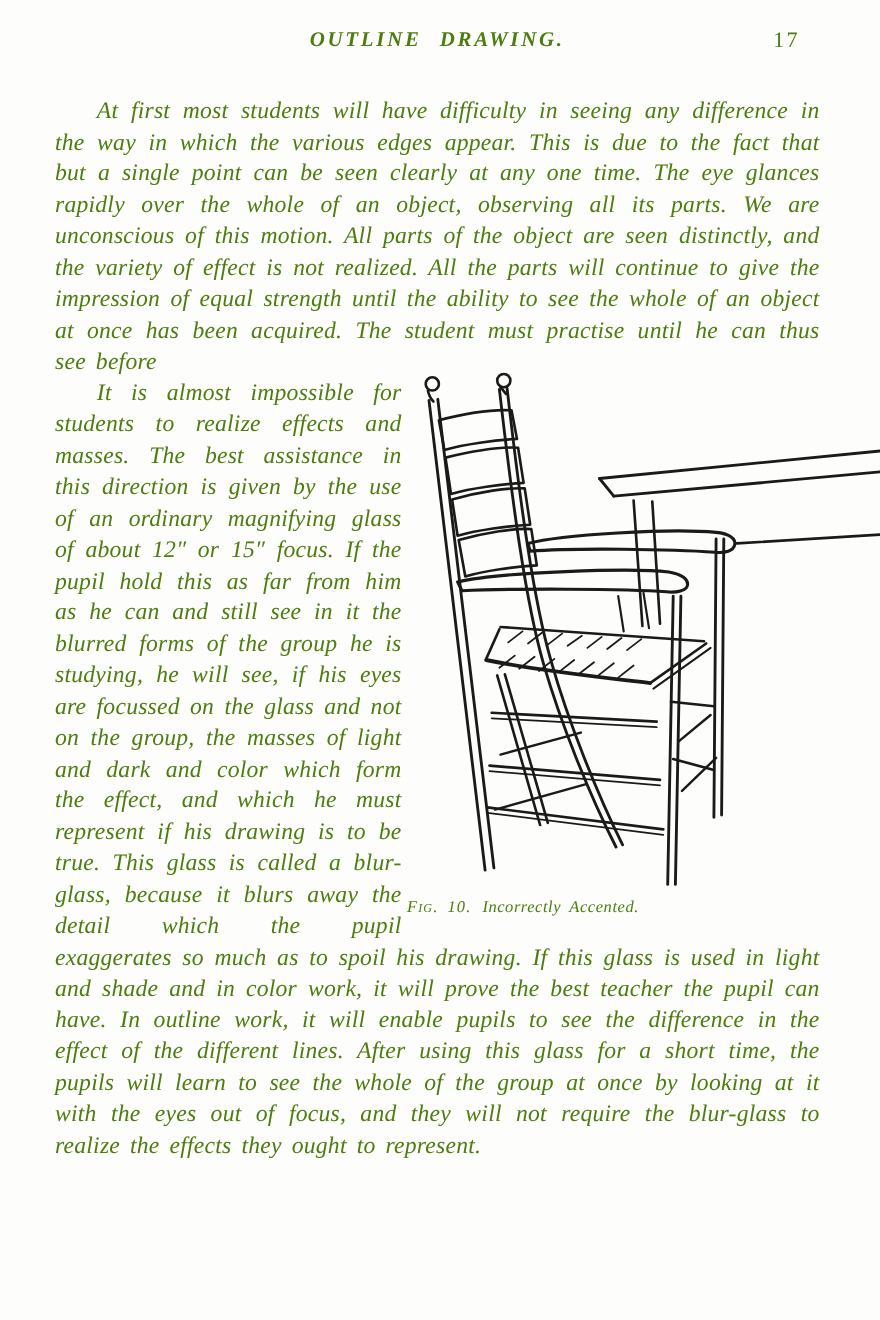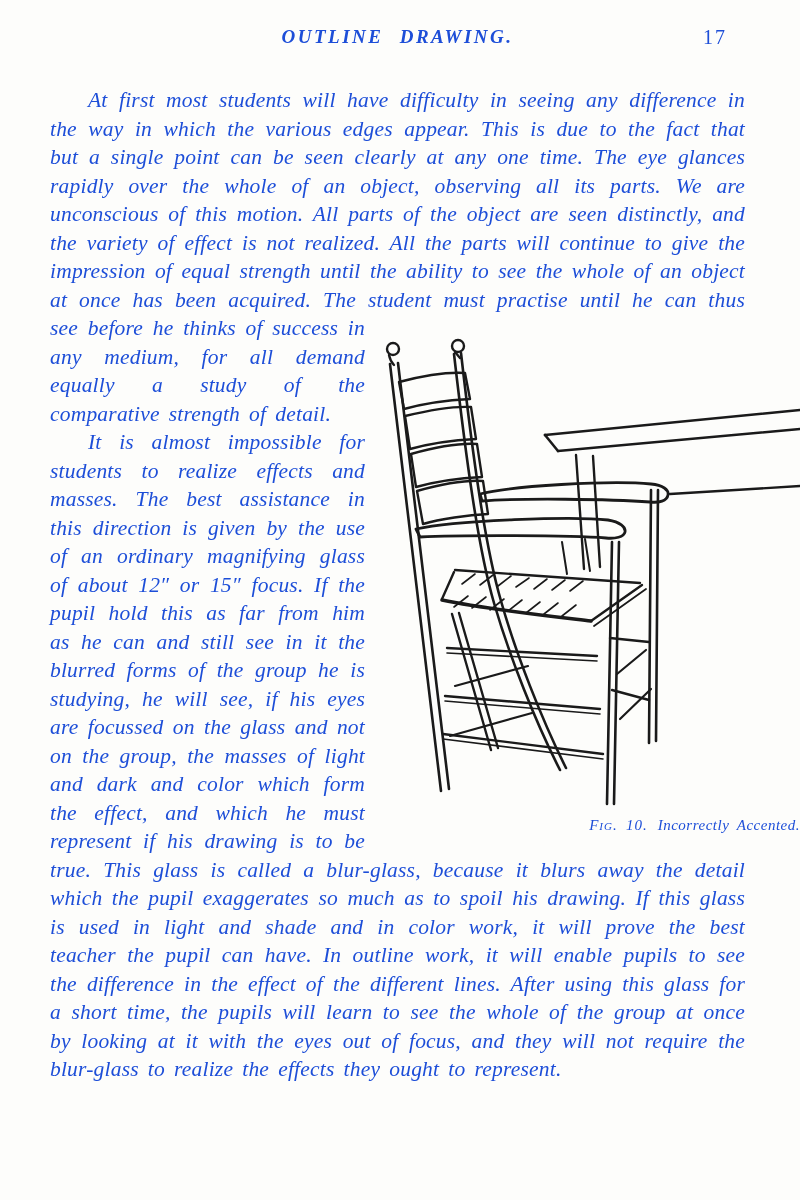--- a/index.html
+++ b/index.html
@@ -1,21 +1,21 @@
 <!DOCTYPE html>
 <html><head>
 <meta charset="utf-8">
 <style>
   html,body{margin:0;padding:0;background:#ffffff;}
   .page{
     position:relative;
     width:800px;height:1200px;
     box-sizing:border-box;
     background:#fdfdfb;
-    color:#1d4ed8;
+    color:#4d7c0f;
     padding:26px 55px 40px 50px;
     font-family:"Liberation Serif", serif;
     overflow:hidden;
   }
   .page-header{position:relative;height:30px;margin-bottom:30px;}
   .running-title{
     margin:0;text-align:center;
     font-size:19px;font-weight:bold;font-style:italic;
     letter-spacing:2.5px;word-spacing:9px;
   }
@@ -29,21 +29,21 @@
     text-align:justify;
     text-indent:38px;
     word-spacing:3.5px;letter-spacing:0.2px;
     hyphens:none;
     font-style:italic;
   }
   .figure-float{
     float:right;
     width:430px;
     margin:4px -55px 12px 5px;
-    text-align:right;
+    text-align:left;
   }
   .figure-float svg{display:block;}
   .figure-caption{
     margin-top:6px;
     font-size:15px;line-height:19px;
     letter-spacing:0.5px;
     text-indent:0;
   }
   .caption-label{font-variant:small-caps;letter-spacing:1px;margin-right:10px;}
   .ink{stroke:#1a1a1a;fill:none;stroke-linecap:round;stroke-linejoin:round;}
@@ -138,17 +138,17 @@
           <path class="ink" stroke-width="1.6" d="M73,421 L233,441"></path>
           <path class="ink" stroke-width="2.2" d="M85,368 L158,348"></path>
           <path class="ink" stroke-width="2.2" d="M80,418 L162,395"></path>
           <path class="ink" stroke-width="2.4" d="M240,320 L279,324"></path>
           <path class="ink" stroke-width="2.4" d="M242,372 L279,382"></path>
           <path class="ink" stroke-width="2.2" d="M247,356 L276,332"></path>
           <path class="ink" stroke-width="2.2" d="M250,401 L281,371"></path>
         </g>
       </svg>
           <span class="figure-caption" style="display:block;"><span class="caption-label">Fig. 10.</span><span class="caption-text">Incorrectly Accented.</span></span>
-        </span><span>he thinks of success in any medium, for all demand equally a study of the comparative strength of detail.</span></p>
+        </span></p>
     <p>It is almost impossible for students to realize effects and masses.  The best assistance in this direction is given by the use of an ordinary magnifying glass of about 12″ or 15″ focus.  If the pupil hold this as far from him as he can and still see in it the blurred forms of the group he is studying, he will see, if his eyes are focussed on the glass and not on the group, the masses of light and dark and color which form the effect, and which he must represent if his drawing is to be true.  This glass is called a blur-glass, because it blurs away the detail which the pupil exaggerates so much as to spoil his drawing.  If this glass is used in light and shade and in color work, it will prove the best teacher the pupil can have.  In outline work, it will enable pupils to see the difference in the effect of the different lines.  After using this glass for a short time, the pupils will learn to see the whole of the group at once by looking at it with the eyes out of focus, and they will not require the blur-glass to realize the effects they ought to represent.</p>
   </div>
 
 </div>
 
 </body></html>

